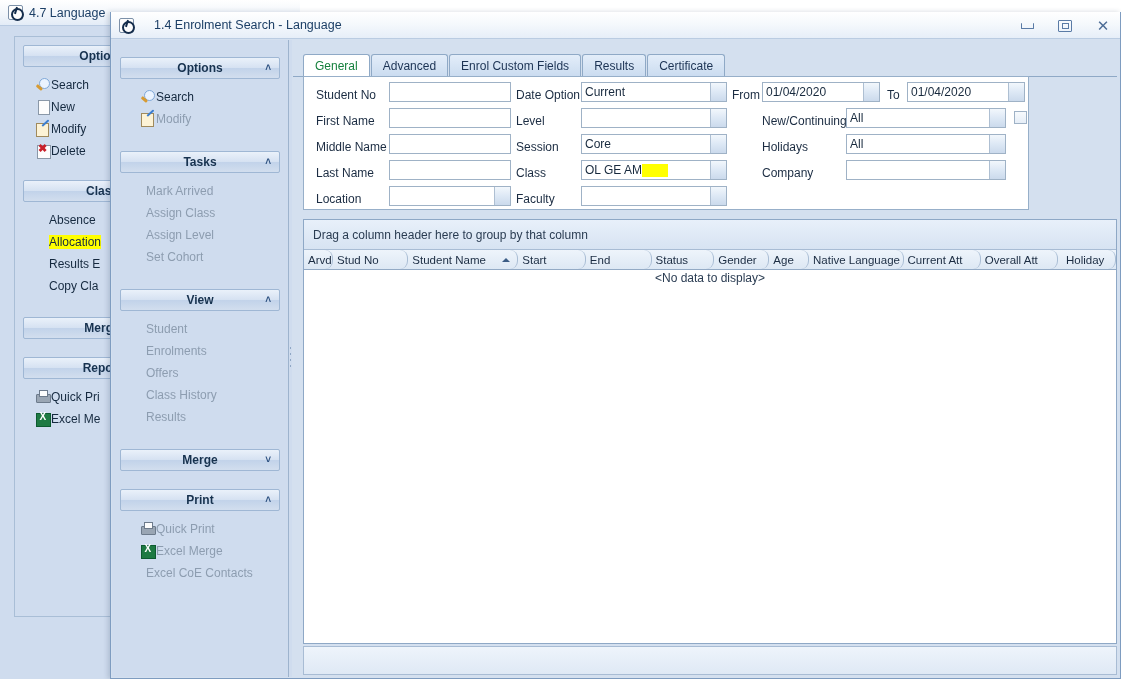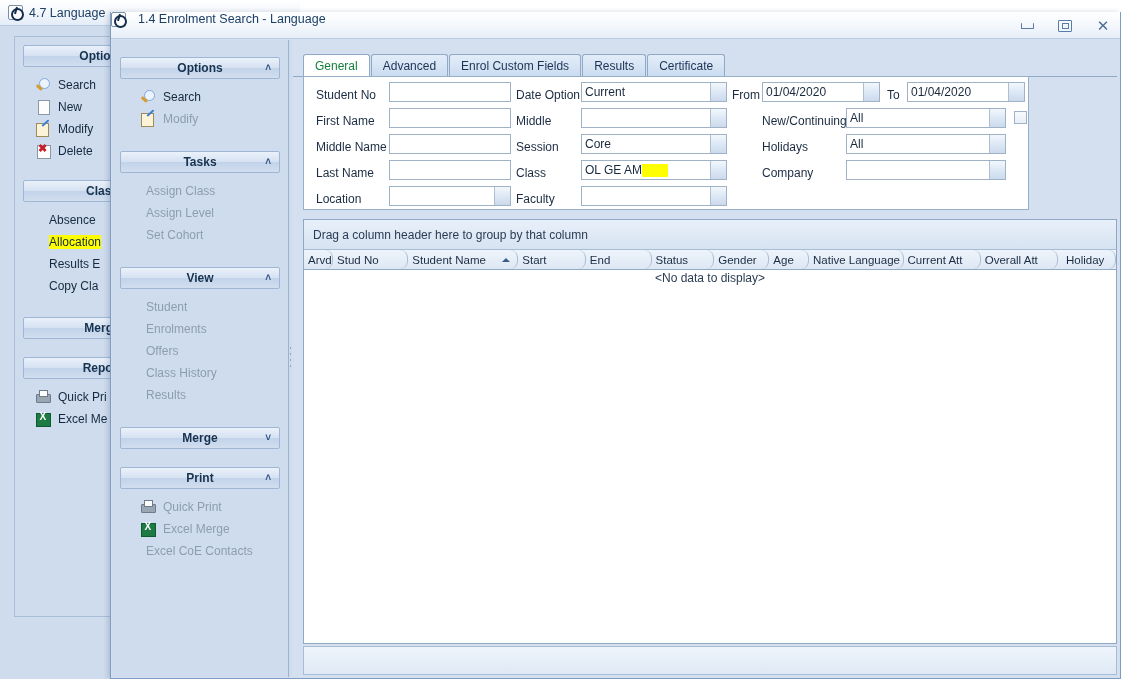--- a/index.html
+++ b/index.html
@@ -64,21 +64,21 @@
     display: flex; align-items: center; justify-content: center;
     position: relative;
     font-weight: bold; font-size: 12px; color: #17324f;
   }
   .sect .chev {
     position: absolute; right: 8px; top: 50%; transform: translateY(-50%);
     font-size: 10px; color: #2d5180; line-height: 1;
   }
   .navlist { padding: 7px 0 4px 0; }
   .navitem {
-    display: flex; align-items: center; gap: 7px;
+    display: flex; align-items: center; 
     height: 22px; padding-left: 20px;
     font-size: 12px; color: #15293f;
     white-space: nowrap;
   }
   .navitem.dim { color: #8d9db0; padding-left: 34px; }
   .navitem.plain { padding-left: 34px; }
   .navitem .hl { background: #ffff00; }
 
   
   .ico { width: 16px; height: 16px; flex: 0 0 16px; position: relative; }
@@ -133,21 +133,21 @@
     width: 1011px; height: 667px;
     background: #d4e0ef;
     border: 1px solid #7e9cc0;
     border-top: none;
     box-shadow: -2px 0 5px rgba(30,50,80,.18);
   }
   #win-titlebar {
     height: 27px;
     background: linear-gradient(to bottom, #ffffff 0%, #f4f8fc 50%, #e6eef8 100%);
     border-bottom: 1px solid #bacce2;
-    display: flex; gap: 12px;
+    display: flex; align-items: center; padding-left: 8px; gap: 20px;
     position: relative;
   }
   #win-titlebar .wtitle { font-size: 12.5px; color: #1c3f66; }
   .wbtns { position: absolute; right: 6px; top: 0; height: 27px; display: flex; align-items: center; gap: 16px; }
   .wbtn { width: 22px; height: 20px; display: flex; align-items: center; justify-content: center;
           color: #44648c; font-size: 12px; position: relative; }
   .wbtn-min::after { content:""; width: 11px; height: 5px; border: 1px solid #5a7ba6; border-top:none; border-radius:1px;}
   .wbtn-max::after { content:""; width: 12px; height: 10px; border: 1.5px solid #5a7ba6; border-radius:1px;}
   .wbtn-max::before { content:""; position:absolute; width:5px; height:4px; border:1px solid #5a7ba6; }
   .wbtn-close { font-size: 15px; color: #4d6d96; font-family: "DejaVu Sans", sans-serif; }
@@ -396,20 +396,23 @@
         <span>Modify</span>
       </div>
     </div>
 
     <div class="sect" style="margin-top:17px;">
       <span>Tasks</span>
       <span class="chev">˄</span>
     </div>
     <div class="navlist">
       <div class="navitem dim">
+        <span>Mark Arrived</span>
+      </div>
+      <div class="navitem dim">
         <span>Assign Class</span>
       </div>
       <div class="navitem dim">
         <span>Assign Level</span>
       </div>
       <div class="navitem dim">
         <span>Set Cohort</span>
       </div>
     </div>
 
@@ -516,21 +519,21 @@
       </div>
       <div class="tbox combo" style="position:absolute; left:85px; top:109px; width:122px;">
         <span class="val"></span>
         <span class="arrow"></span>
       </div>
 
       <div class="frow" style="left:212px; top:8px;">
         <span class="flabel">Date Option</span>
       </div>
       <div class="frow" style="left:212px; top:34px;">
-        <span class="flabel">Middle</span>
+        <span class="flabel">Level</span>
       </div>
       <div class="frow" style="left:212px; top:60px;">
         <span class="flabel">Session</span>
       </div>
       <div class="frow" style="left:212px; top:86px;">
         <span class="flabel">Class</span>
       </div>
       <div class="frow" style="left:212px; top:112px;">
         <span class="flabel">Faculty</span>
       </div>

